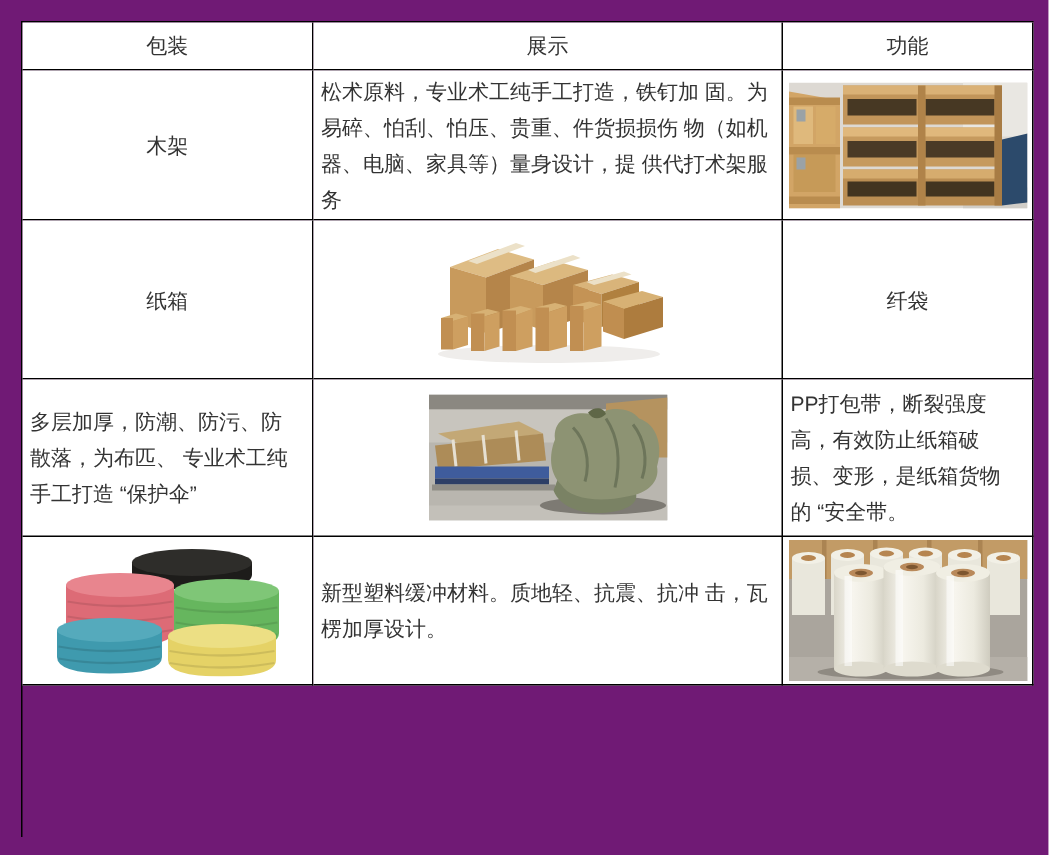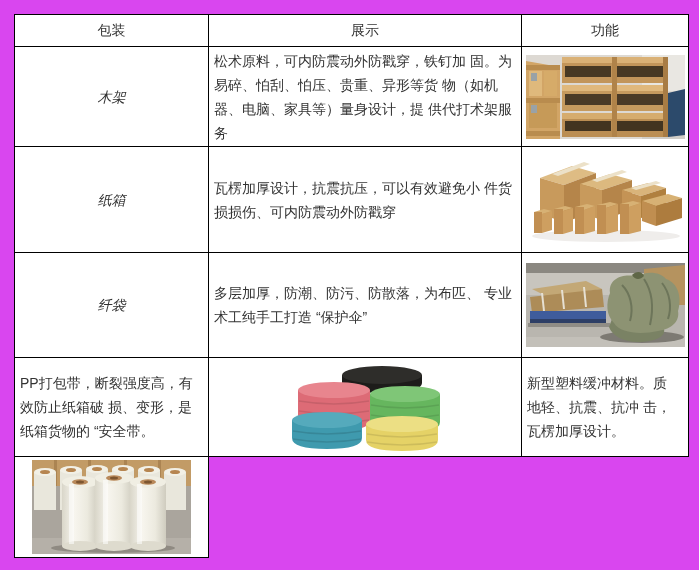--- a/index.html
+++ b/index.html
@@ -1,36 +1,36 @@
 <!DOCTYPE html>
 <html><head>
 <meta charset="utf-8">
 <style>
   * { margin:0; padding:0; box-sizing:border-box; }
   html,body { background:#fff; }
   .stage{
-    position:relative; width:699px; height:570px; background:#d946ef;
+    position:relative; width:699px; height:570px; background:#701a75;
     font-family:"Liberation Sans", sans-serif; overflow:hidden;
   }
   .pkg-table{
     position:absolute; left:14px; top:14px;
     display:grid;
     grid-template-columns:194px 313px 167px;
     grid-template-rows:32px 100px 106px 105px 99px 101px;
     border-top:1px solid #000; border-left:1px solid #000;
     width:675px;
   }
   .cell{
     border-right:1px solid #000; border-bottom:1px solid #000;
     display:flex; align-items:center; justify-content:center;
     font-size:14px; color:#333; background:#fff;
     overflow:hidden;
   }
   .cell.head{ font-size:14px; }
-  .cell.pack{ text-align:center; padding:0 4px; line-height:22px;font-style:italic; }
+  .cell.pack{ text-align:center; padding:0 4px; line-height:22px; }
   .cell.func{
     justify-content:flex-start; text-align:left;
     padding:0 8px 0 5px; line-height:24px; word-break:break-all;
   }
   .cell.photo{ padding:2px; }
   .cell.photo svg{ display:block; }
 </style>
 </head>
 <body>
 
@@ -44,21 +44,21 @@
       <span>展示</span>
     </div>
     <div class="cell head">
       <span>功能</span>
     </div>
 
     <div class="cell pack">
       <span>木架</span>
     </div>
     <div class="cell func">
-      <span>松术原料，可内防震动外防戳穿，铁钉加 固。为易碎、怕刮、怕压、贵重、异形等货 物（如机器、电脑、家具等）量身设计，提 供代打术架服务</span>
+      <span>松术原料，专业术工纯手工打造，铁钉加 固。为易碎、怕刮、怕压、贵重、件货损损伤 物（如机器、电脑、家具等）量身设计，提 供代打术架服务</span>
     </div>
     <div class="cell photo">
       <svg width="159" height="84" viewBox="0 0 159 84">
         <rect width="159" height="84" fill="#ddd9d3"></rect>
         <rect x="116" y="0" width="43" height="36" fill="#e9e7e2"></rect>
         <rect x="116" y="70" width="43" height="14" fill="#d0cdc7"></rect>
 
         <rect x="36" y="2" width="106" height="26" fill="#c2955a"></rect>
         <rect x="36" y="2" width="106" height="6" fill="#dab176"></rect>
         <rect x="39" y="11" width="46" height="11" fill="#473823"></rect>
@@ -83,23 +83,20 @@
         <rect x="0" y="76" width="34" height="5" fill="#b98c4e"></rect>
         <rect x="5" y="18" width="6" height="8" fill="#9aa2a6"></rect>
         <rect x="5" y="50" width="6" height="8" fill="#9aa2a6"></rect>
 
         <polygon points="142,38 159,34 159,80 142,82" fill="#2c4a6b"></polygon>
       </svg>
     </div>
 
     <div class="cell pack">
       <span>纸箱</span>
-    </div>
-    <div class="cell func">
-      <span>瓦楞加厚设计，抗震抗压，可以有效避免小 件货损损伤、可内防震动外防戳穿</span>
     </div>
     <div class="cell photo">
       <svg width="159" height="88" viewBox="0 0 159 88">
         <rect width="159" height="88" fill="#ffffff"></rect>
         <ellipse cx="80" cy="80" rx="74" ry="6" fill="#efedeb"></ellipse>
 
         <polygon points="14,22 46,10 70,17 38,29" fill="#debc84"></polygon>
         <polygon points="26,18 58,6 64,8 32,20" fill="#ece1c8"></polygon>
         <polygon points="14,22 38,29 38,66 14,58" fill="#c89a5c"></polygon>
         <polygon points="38,29 70,17 70,56 38,66" fill="#b5854a"></polygon>

